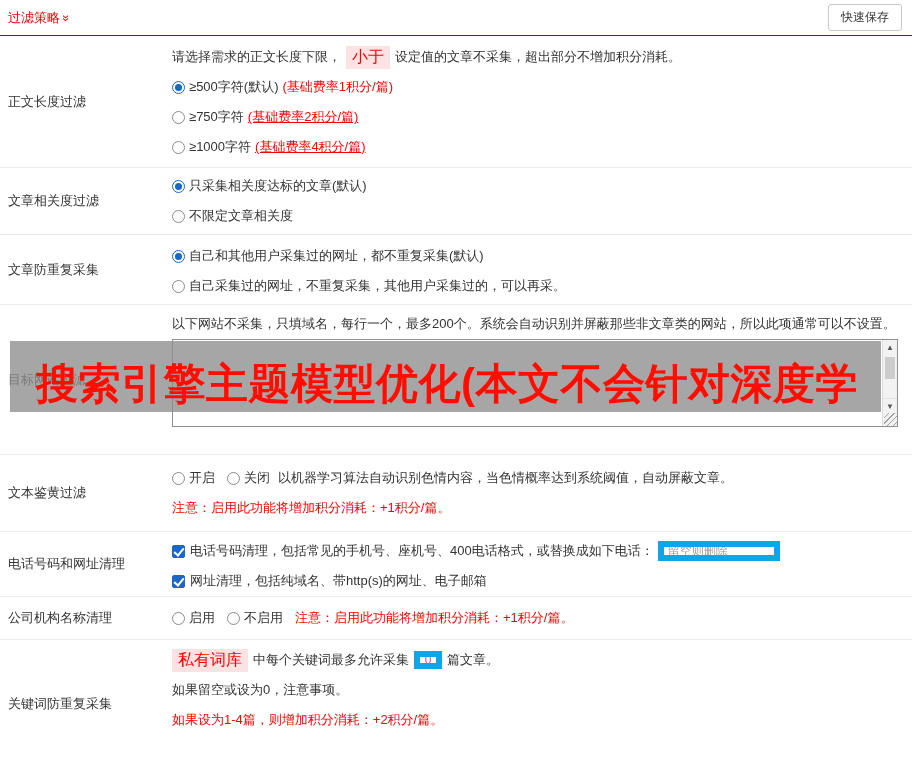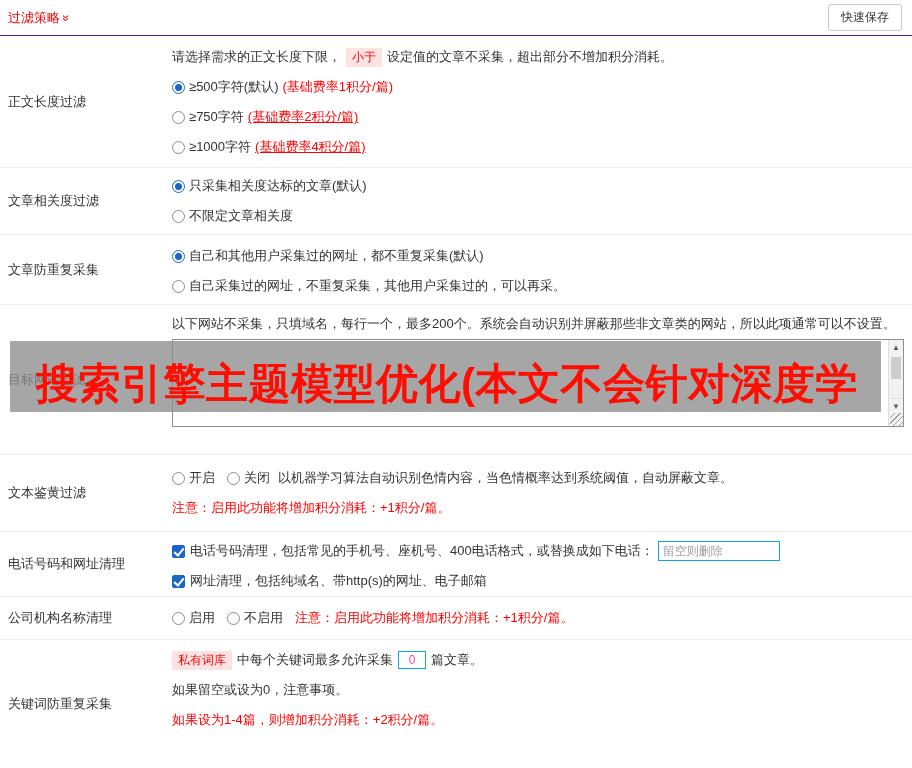--- a/index.html
+++ b/index.html
@@ -9,47 +9,47 @@
 
   
   .topbar { height:36px; border-bottom:1px solid #4c1d95; display:flex; align-items:center; justify-content:space-between; padding:0 10px 0 8px; }
   .title-wrap { color:#e60000; display:flex; align-items:center; gap:3px; cursor:pointer; }
   .chev { display:inline-block; transform:rotate(90deg); font-size:12px; line-height:1; }
   .save-btn { font-family:inherit; font-size:12px; color:#333; background:#fff; border:1px solid #c8c8c8; border-radius:3px; padding:4px 12px; cursor:pointer; }
 
   
   .row { display:flex; border-bottom:1px solid #ebebeb; }
   .row-label { flex:0 0 172px; width:172px; padding-left:8px; display:flex; align-items:center; color:#333; }
-  .row-body { flex:1; min-width:0; padding-right:8px; }
+  .row-body { flex:1; min-width:0; padding-right:14px; }
   .r1 { padding-top:6px; } .r2 { padding-top:3px; } .r3 { padding-top:6px; }
   .r4 { padding-top:8px; } .r5 { padding-top:8px; } .r6 { padding-top:4px; }
   .r7 { padding-top:6px; } .r8 { padding-top:5px; }
   .line { display:flex; align-items:center; height:30px; white-space:nowrap; }
   .para { line-height:21px; }
 
   .red { color:#ff0000; }
   .u { text-decoration:underline; }
-  .chip { color:#ff0000; background:#fbe3e3; padding:1px 6px; margin:0 5px; font-size:12px; }
+  .chip { color:#ff0000; background:#fbe3e3; padding:1px 6px; margin:0 5px; font-size:16px; }
   .link { color:#0046d5; cursor:pointer; }
   .gap-l { margin-left:12px; }
   .gap-s { margin-left:6px; }
   .fee { margin-left:4px; }
 
   
   .radio { display:inline-block; width:13px; height:13px; border-radius:50%; border:1px solid #8b8b8b; background:#fff; margin-right:4px; position:relative; flex:0 0 auto; }
   .radio.checked { border-color:#1b66c9; }
   .radio.checked::after { content:""; position:absolute; left:2px; top:2px; width:7px; height:7px; border-radius:50%; background:#1b66c9; }
 
   
   .checkbox { display:inline-block; width:13px; height:13px; border:1px solid #8b8b8b; border-radius:2px; background:#fff; margin-right:5px; position:relative; flex:0 0 auto; }
   .checkbox.checked { background:#1b66c9; border-color:#1b66c9; }
   .checkbox.checked::after { content:""; position:absolute; left:3px; top:0px; width:4px; height:8px; border:solid #fff; border-width:0 2px 2px 0; transform:rotate(40deg); }
 
   
-  .text-input { height:20px; border:1px solid #0ea5e9; font-size:12px; padding:0 4px; font-family:inherit; color:#ec4899; }
+  .text-input { height:20px; border:6px solid #0ea5e9; font-size:12px; padding:0 4px; font-family:inherit; color:#ec4899; }
   .text-input::placeholder { color:#9e9e9e; }
   .phone-input { width:122px; margin-left:4px; }
   .count-input { width:28px; height:18px; text-align:center; margin:0 5px; padding:0 2px; }
 
   
   .ta { position:relative; margin-top:5px; height:88px; border:1px solid #8f8f8f; background:#fff; }
   .ta-sb { position:absolute; top:0; right:0; bottom:0; width:15px; background:#f2f2f2; border-left:1px solid #dedede; }
   .sb-btn { position:absolute; left:0; right:0; height:15px; color:#5a5a5a; font-size:8px; line-height:15px; text-align:center; background:#f2f2f2; cursor:pointer; }
   .sb-up { top:0; }
   .sb-down { bottom:13px; border-top:1px solid #e2e2e2; }

